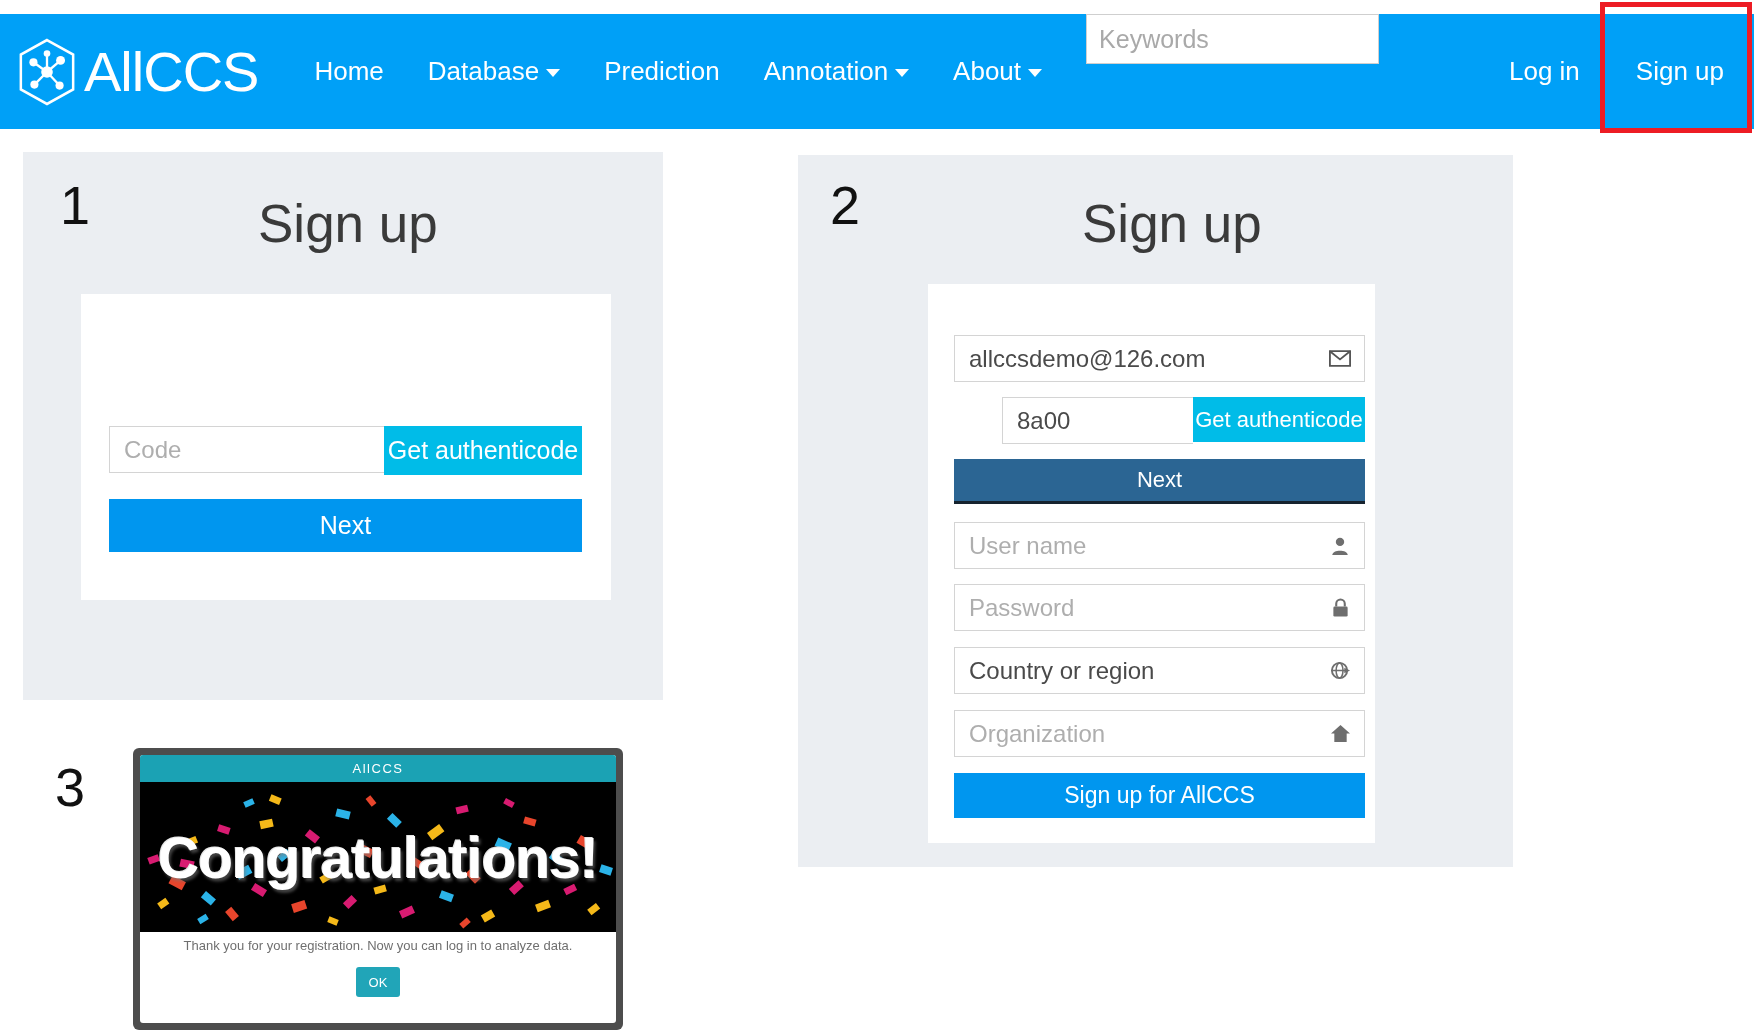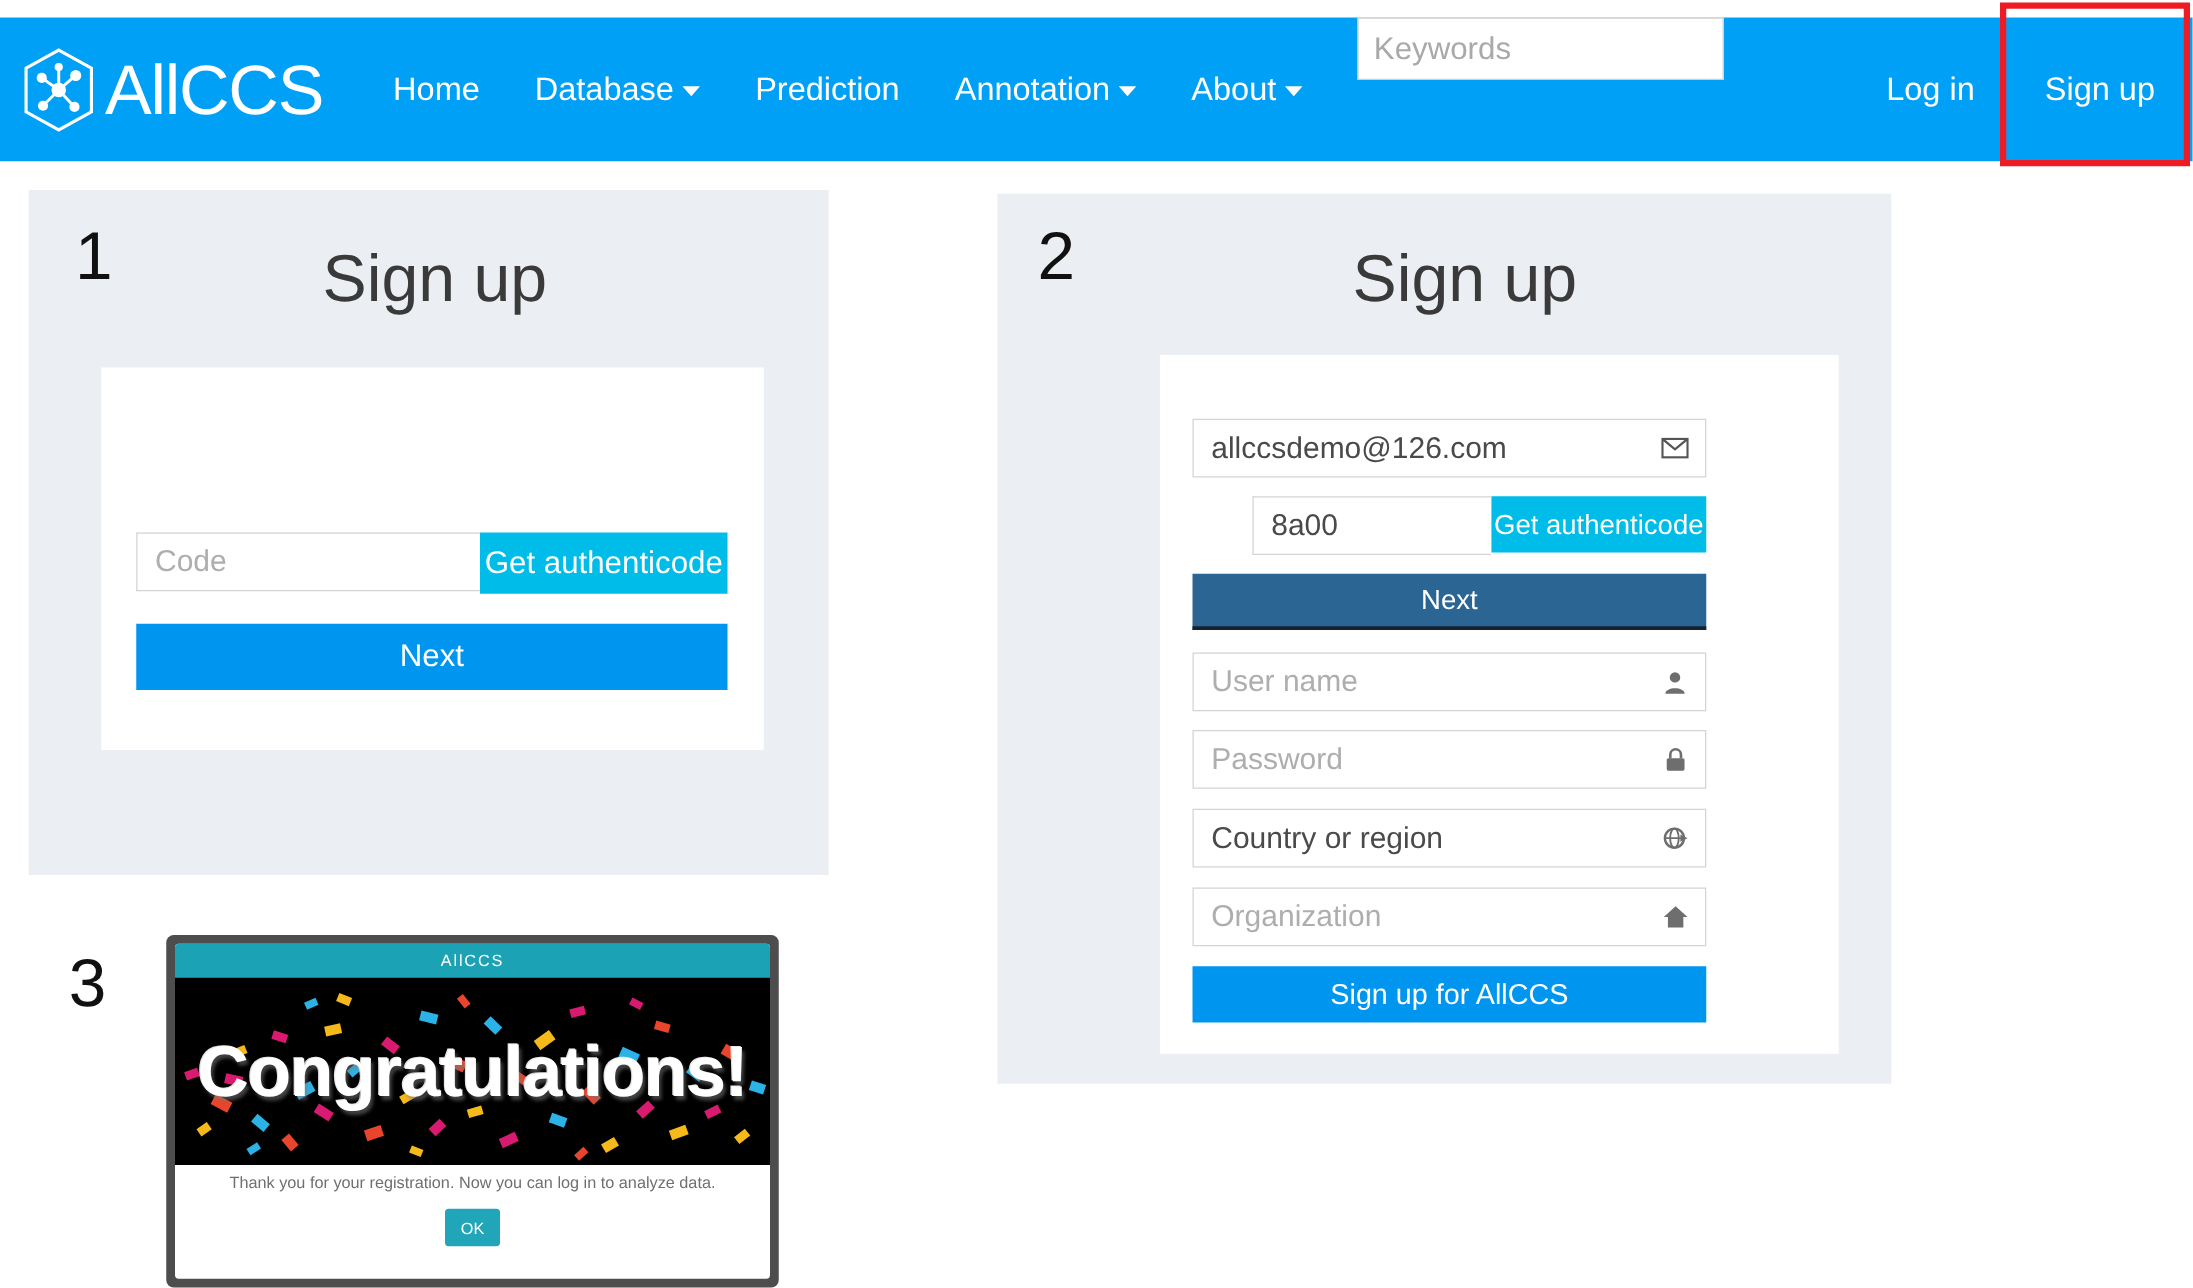--- a/index.html
+++ b/index.html
@@ -273,21 +273,21 @@
     <button class="btn btn-auth" style="width:198px; height:49px;">Get authenticode</button>
   </div>
 
   <button class="btn btn-next" style="position:absolute; left:28px; top:205px; width:473px; height:53px;">Next</button>
 </div>
 
 <div class="panel" id="panel2"></div>
 <div class="step-num" style="left:830px; top:178px;">2</div>
 <div class="panel-title" style="left:1082px; top:193px;">Sign up</div>
 
-<div class="formcard" style="left:928px; top:284px; width:543px; height:559px;">
+<div class="formcard" style="left:928px; top:284px; width:447px; height:559px;">
 
   <div class="field" style="position:absolute; left:26px; top:51px; width:411px;">
     <span class="txt value">allccsdemo@126.com</span>
     <span class="fieldicon">
       <svg viewBox="0 0 24 18" width="22" height="17">
         <path d="M1 1 L23 1 L23 17 L1 17 Z" fill="none" stroke="#555" stroke-width="2"></path>
         <path d="M1 1 L12 10 L23 1" fill="none" stroke="#555" stroke-width="2"></path>
       </svg>
     </span>
   </div>

